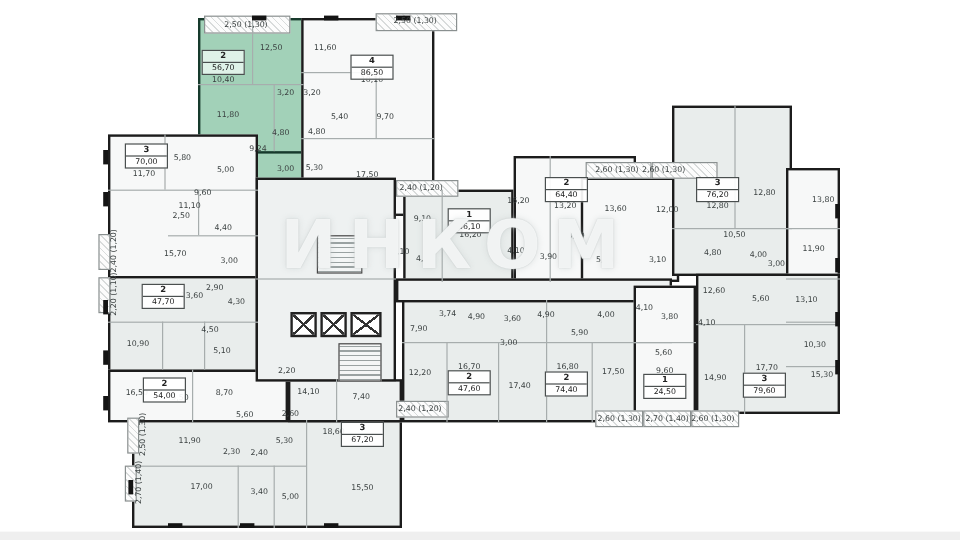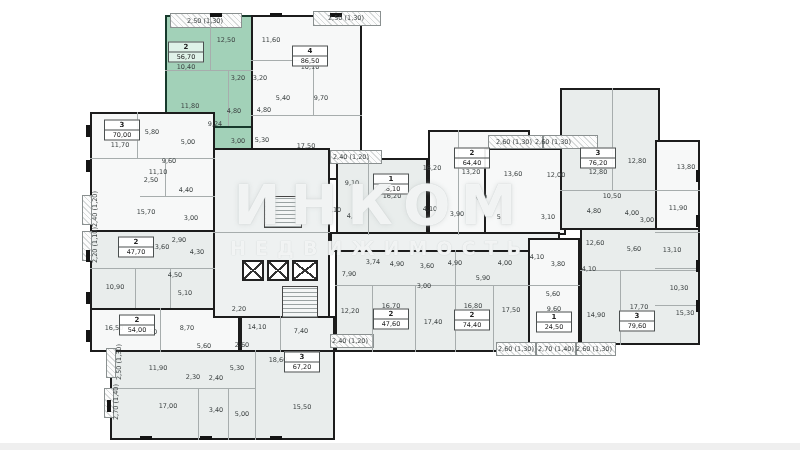--- a/index.html
+++ b/index.html
@@ -126,27 +126,26 @@
   <div class="tick" style="left:210px;top:13px;width:12px;height:4px;"></div>
   <div class="tick" style="left:270px;top:13px;width:12px;height:4px;"></div>
   <div class="tick" style="left:330px;top:13px;width:12px;height:4px;"></div>
   <div class="tick" style="left:696px;top:170px;width:4px;height:12px;"></div>
   <div class="tick" style="left:696px;top:215px;width:4px;height:12px;"></div>
   <div class="tick" style="left:696px;top:260px;width:4px;height:12px;"></div>
   <div class="tick" style="left:696px;top:300px;width:4px;height:12px;"></div>
 
   <div class="wm">
     <div class="wm1">ИНКОМ</div>
-    <div class="wm2">НЕДВИЖИМОСТЬ</div>
   </div>
 
   <div class="band"></div>
 <div class="rl" style="left: 226px; top: 40px;">12,50</div>
     <div class="rl" style="left: 186px; top: 67px;">10,40</div>
-    <div class="rl" style="left: 190px; top: 106px;">11,80</div>
+    <div class="rl" style="left: 190px; top: 96px;">11,80</div>
     <div class="rl" style="left: 238px; top: 78px;">3,20</div>
     <div class="rl" style="left: 234px; top: 111px;">4,80</div>
     <div class="rl" style="left: 215px; top: 124px;">9,24</div>
     <div class="rl" style="left: 238px; top: 141px;">3,00</div>
     <div class="rl" style="left: 271px; top: 40px;">11,60</div>
     <div class="rl" style="left: 260px; top: 78px;">3,20</div>
     <div class="rl" style="left: 283px; top: 98px;">5,40</div>
     <div class="rl" style="left: 264px; top: 110px;">4,80</div>
     <div class="rl" style="left: 262px; top: 140px;">5,30</div>
     <div class="rl" style="left: 321px; top: 98px;">9,70</div>

